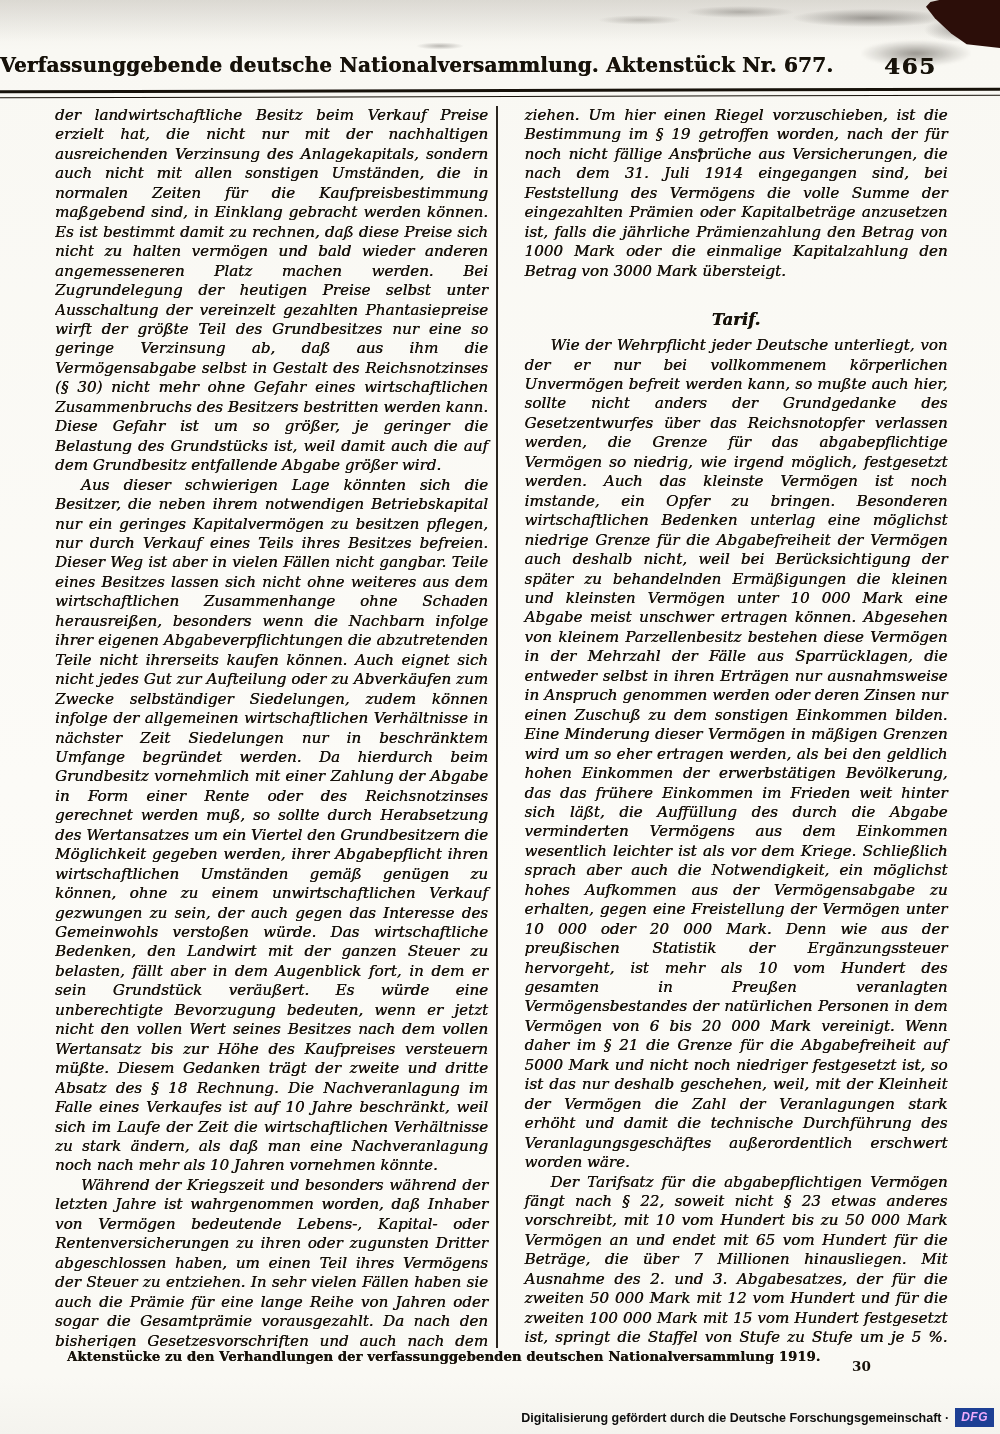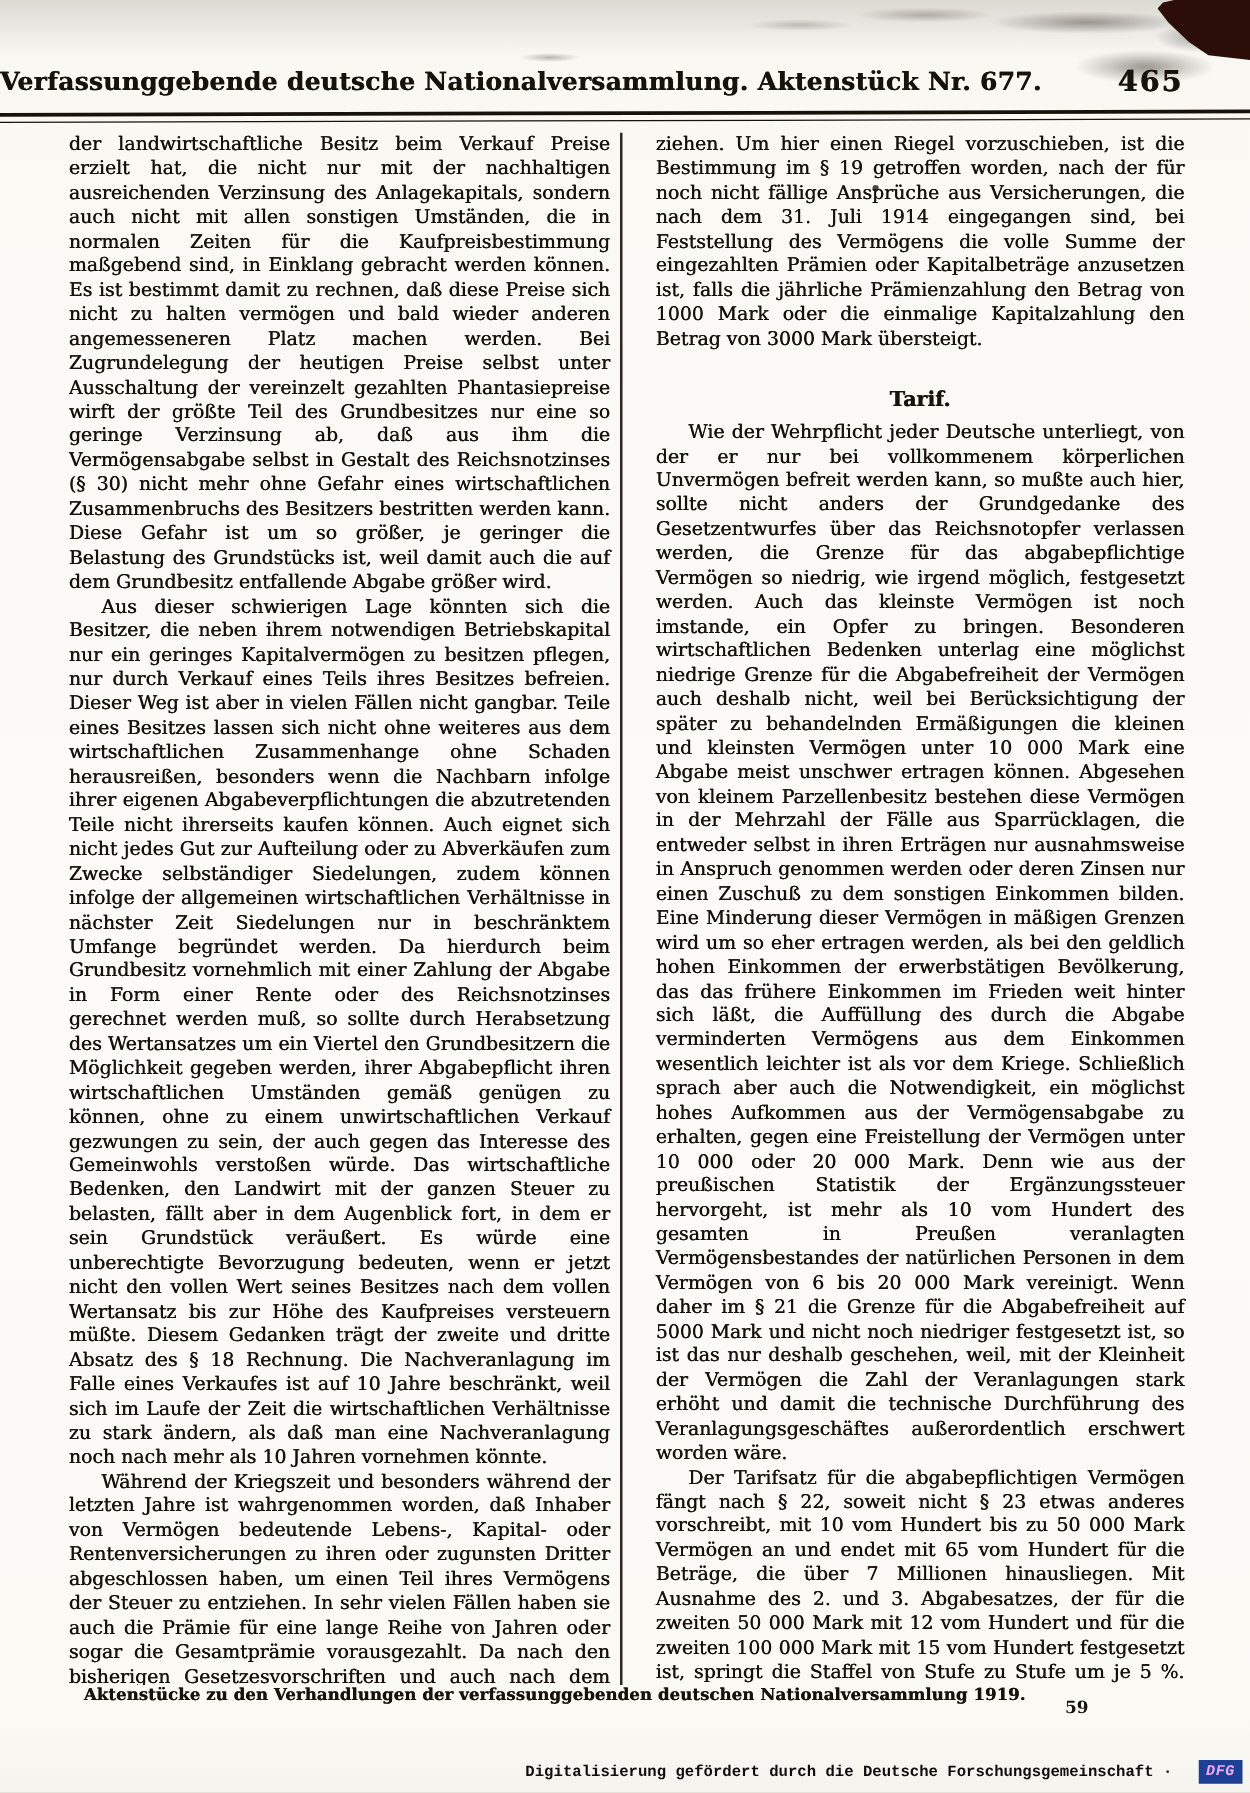--- a/index.html
+++ b/index.html
@@ -36,34 +36,34 @@
 
   
   .header { position:absolute; top:0; left:0; width:100%; height:100px; }
   .header-title {
     position:absolute; top:53px; left:0; width:940px; text-align:left;
     font-size:20px; font-weight:bold; letter-spacing:.2px;
     text-shadow:.4px 0 0 currentColor;
   }
   .page-number {
     position:absolute; top:52px; left:884px; font-size:23px; font-weight:bold;
-    letter-spacing:1.5px; text-shadow:.5px 0 0 currentColor;margin-left:10px;
+    letter-spacing:1.5px; text-shadow:.5px 0 0 currentColor;
   }
   .header-rule {
     position:absolute; top:89px; left:0; width:1000px; height:8px;
     border-top:3px solid #17120a; border-bottom:1.5px solid #17120a;
     transform:rotate(-.15deg);
   }
 
   
   .columns {
     position:absolute; top:106px; left:55px; width:912px; height:1242px;
     display:flex; overflow:hidden;
   }
-  .col { width:441px; }
+  .col { width:441px;font-style:italic; }
   .col-left  { padding-right:8px; }
   .col-right { padding-left:27px; width:450px; }
   .col-divider { width:1.5px; background:#2b2620; align-self:stretch; }
 
   p.body-text {
     font-size:15.1px; line-height:19.45px; text-align:justify;
     color:#16110a; text-shadow:.35px 0 0 currentColor;
     hyphens:auto; -webkit-hyphens:auto;
   }
   p.indent { text-indent:26px; }
@@ -74,22 +74,22 @@
 
   
   .footer-imprint {
     position:absolute; top:1349px; left:67px; font-size:13.2px; font-weight:bold;
     letter-spacing:.1px; text-shadow:.3px 0 0 currentColor;
   }
   .sheet-number { position:absolute; top:1358px; left:852px; font-size:13.5px; font-weight:bold; }
 
   
   .dfg-note {
-    position:absolute; top:1408px; right:6px; display:flex; align-items:center; gap:21px;
-    font-family:Liberation Mono, monospace; font-size:12.5px; font-weight:bold; color:#0d0d0d;
+    position:absolute; top:1408px; right:6px; display:flex; align-items:center; gap:6px;
+    font-family:Liberation Sans, sans-serif; font-size:12.5px; font-weight:bold; color:#0d0d0d;
   }
   .dfg-logo {
     background:#1d3f94; color:#f0abfc; font-style:italic; font-weight:bold;
     font-size:12px; line-height:16px; padding:1px 6px 2px; letter-spacing:.5px;
   }
 </style>
 </head>
 <body>
 
 <div class="page">
@@ -119,20 +119,20 @@
       <p class="body-text">ziehen. Um hier einen Riegel vorzuschieben, ist die Bestimmung im § 19 getroffen worden, nach der für noch nicht fällige Ansprüche aus Versicherungen, die nach dem 31. Juli 1914 eingegangen sind, bei Feststellung des Vermögens die volle Summe der eingezahlten Prämien oder Kapitalbeträge anzusetzen ist, falls die jährliche Prämienzahlung den Betrag von 1000 Mark oder die einmalige Kapitalzahlung den Betrag von 3000 Mark übersteigt.</p>
       <h2 class="section-heading">Tarif.</h2>
       <p class="body-text indent">Wie der Wehrpflicht jeder Deutsche unterliegt, von der er nur bei vollkommenem körperlichen Unvermögen befreit werden kann, so mußte auch hier, sollte nicht anders der Grundgedanke des Gesetzentwurfes über das Reichsnotopfer verlassen werden, die Grenze für das abgabepflichtige Vermögen so niedrig, wie irgend möglich, festgesetzt werden. Auch das kleinste Vermögen ist noch imstande, ein Opfer zu bringen. Besonderen wirtschaftlichen Bedenken unterlag eine möglichst niedrige Grenze für die Abgabefreiheit der Vermögen auch deshalb nicht, weil bei Berücksichtigung der später zu behandelnden Ermäßigungen die kleinen und kleinsten Vermögen unter 10 000 Mark eine Abgabe meist unschwer ertragen können. Abgesehen von kleinem Parzellenbesitz bestehen diese Vermögen in der Mehrzahl der Fälle aus Sparrücklagen, die entweder selbst in ihren Erträgen nur ausnahmsweise in Anspruch genommen werden oder deren Zinsen nur einen Zuschuß zu dem sonstigen Einkommen bilden. Eine Minderung dieser Vermögen in mäßigen Grenzen wird um so eher ertragen werden, als bei den geldlich hohen Einkommen der erwerbstätigen Bevölkerung, das das frühere Einkommen im Frieden weit hinter sich läßt, die Auffüllung des durch die Abgabe verminderten Vermögens aus dem Einkommen wesentlich leichter ist als vor dem Kriege. Schließlich sprach aber auch die Notwendigkeit, ein möglichst hohes Aufkommen aus der Vermögensabgabe zu erhalten, gegen eine Freistellung der Vermögen unter 10 000 oder 20 000 Mark. Denn wie aus der preußischen Statistik der Ergänzungssteuer hervorgeht, ist mehr als 10 vom Hundert des gesamten in Preußen veranlagten Vermögensbestandes der natürlichen Personen in dem Vermögen von 6 bis 20 000 Mark vereinigt. Wenn daher im § 21 die Grenze für die Abgabefreiheit auf 5000 Mark und nicht noch niedriger festgesetzt ist, so ist das nur deshalb geschehen, weil, mit der Kleinheit der Vermögen die Zahl der Veranlagungen stark erhöht und damit die technische Durchführung des Veranlagungsgeschäftes außerordentlich erschwert worden wäre.</p>
       <p class="body-text indent">Der Tarifsatz für die abgabepflichtigen Vermögen fängt nach § 22, soweit nicht § 23 etwas anderes vorschreibt, mit 10 vom Hundert bis zu 50 000 Mark Vermögen an und endet mit 65 vom Hundert für die Beträge, die über 7 Millionen hinausliegen. Mit Ausnahme des 2. und 3. Abgabesatzes, der für die zweiten 50 000 Mark mit 12 vom Hundert und für die zweiten 100 000 Mark mit 15 vom Hundert festgesetzt ist, springt die Staffel von Stufe zu Stufe um je 5 %. Bei 600 000 Mark Vermögen müssen die letzten 200 000 Mark bereits 25 vom Hundert als Abgabe entrichten und bei einer Million die letzten 200 000 Mark 35 vom Hundert. Die gesamte Abgabe von einem abgabepflichtigen Vermögen von 1 Million würde nach dem Tarif 244 250 Mark, also fast ein Viertel des Vermögens betragen. Für eine Reihe von Vermögensstufen ist in der Anlage der Abgabesatz und die zu entrichtende Abgabe berechnet.</p>
 
     </section>
 
   </main>
 
   <div class="footer-imprint">Aktenstücke zu den Verhandlungen der verfassunggebenden deutschen Nationalversammlung 1919.</div>
-  <div class="sheet-number">59</div>
+  <div class="sheet-number">30</div>
 
   <div class="dfg-note">
     <span>Digitalisierung gefördert durch die Deutsche Forschungsgemeinschaft ·</span>
     <span class="dfg-logo">DFG</span>
   </div>
 
 </div>
 
 </body></html>

